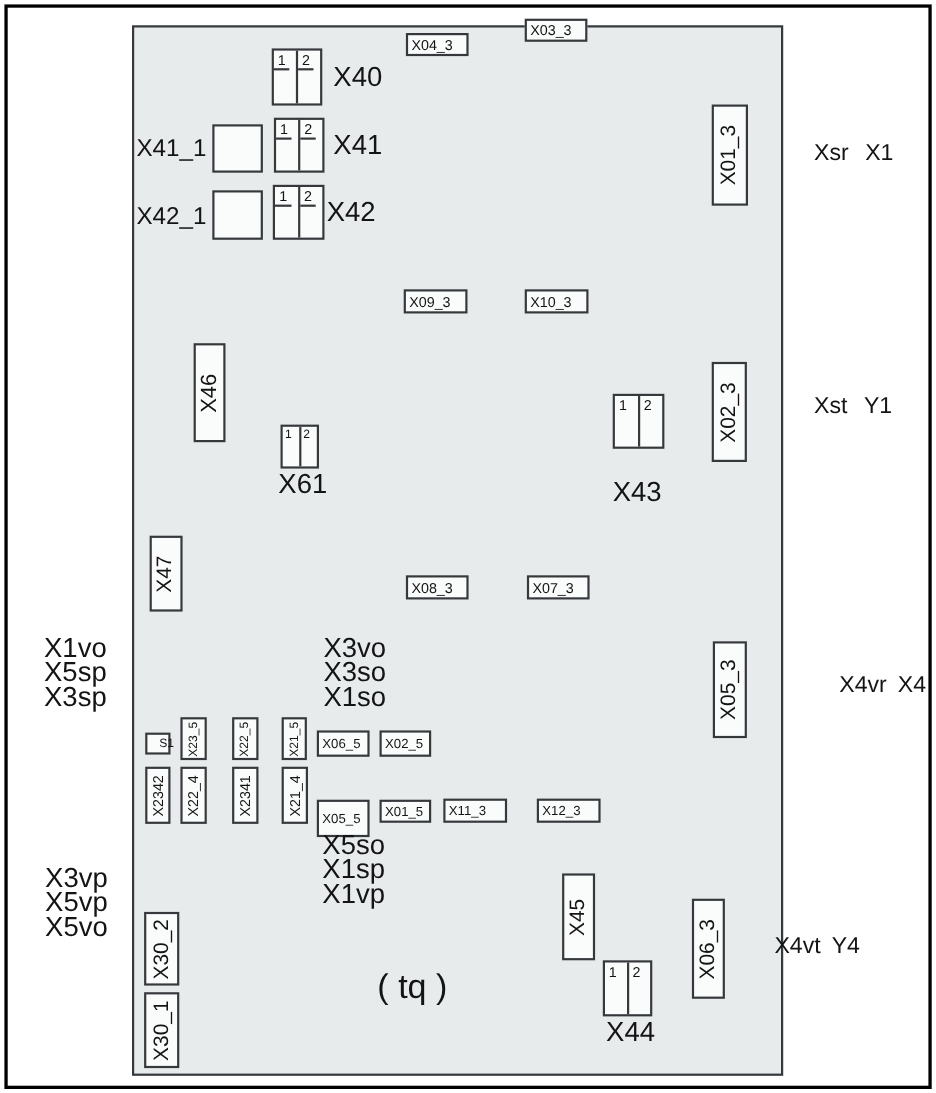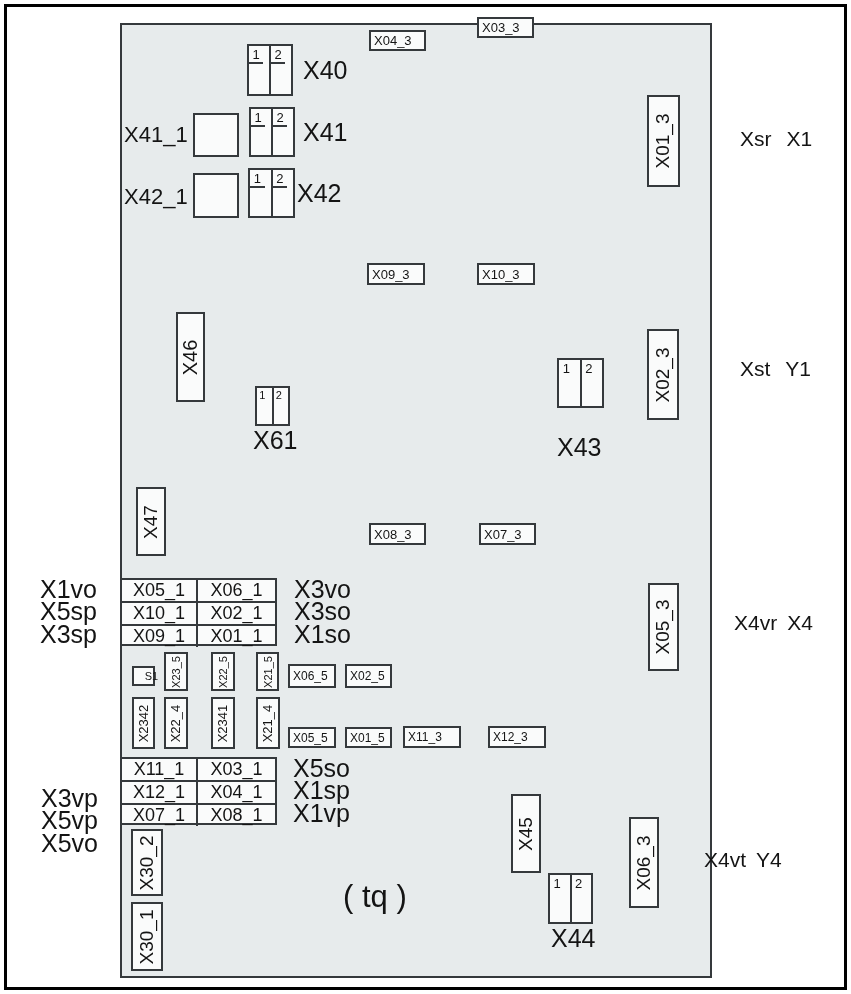--- a/index.html
+++ b/index.html
@@ -141,28 +141,20 @@
       <span class="vtext">X47</span>
     </div>
   <div class="sbox abs" style="left:369px;top:523px;width:57px;height:22px">X08_3</div>
   <div class="sbox abs" style="left:479px;top:523px;width:57px;height:22px">X07_3</div>
 
   <div class="lcol abs" style="left:40px;top:578px">
     <div>X1vo</div>
     <div>X5sp</div>
     <div>X3sp</div>
   </div>
-  <div class="ctable abs" style="left:120px;top:578px;width:157px;height:68px;grid-template-rows:1fr 1fr 1fr">
-    <div class="cell">X05_1</div>
-    <div class="cell rc">X06_1</div>
-    <div class="cell">X10_1</div>
-    <div class="cell rc">X02_1</div>
-    <div class="cell bc">X09_1</div>
-    <div class="cell rc bc">X01_1</div>
-  </div>
   <div class="lcol abs" style="left:294px;top:578px">
     <div>X3vo</div>
     <div>X3so</div>
     <div>X1so</div>
   </div>
 
   <div class="sbox center abs" style="left:132px;top:666px;width:23px;height:20px">S1</div>
   <div class="vbox f11 abs" style="left:164px;top:652px;width:24px;height:39px">
       <span class="vtext">X23_5</span>
     </div>
@@ -180,42 +172,34 @@
     </div>
   <div class="vbox f13 abs" style="left:164px;top:697px;width:24px;height:52px">
       <span class="vtext">X22_4</span>
     </div>
   <div class="vbox f13 abs" style="left:211px;top:697px;width:24px;height:52px">
       <span class="vtext">X2341</span>
     </div>
   <div class="vbox f13 abs" style="left:256px;top:697px;width:24px;height:52px">
       <span class="vtext">X21_4</span>
     </div>
-  <div class="sbox f12 abs" style="left:288px;top:727px;width:48px;height:21px">X05_5</div>
+  <div class="sbox f12 abs" style="left:288px;top:727px;width:48px;height:34px">X05_5</div>
   <div class="sbox f12 abs" style="left:345px;top:727px;width:47px;height:21px">X01_5</div>
   <div class="sbox f12 abs" style="left:403px;top:726px;width:58px;height:22px">X11_3</div>
   <div class="sbox f12 abs" style="left:488px;top:726px;width:58px;height:22px">X12_3</div>
 
   <div class="vbox abs" style="left:648px;top:583px;width:31px;height:88px">
       <span class="vtext">X05_3</span>
     </div>
 
   <div class="lcol abs" style="left:41px;top:787px">
     <div>X3vp</div>
     <div>X5vp</div>
     <div>X5vo</div>
   </div>
-  <div class="ctable abs" style="left:120px;top:757px;width:157px;height:68px;grid-template-rows:1fr 1fr 1fr">
-    <div class="cell">X11_1</div>
-    <div class="cell rc">X03_1</div>
-    <div class="cell">X12_1</div>
-    <div class="cell rc">X04_1</div>
-    <div class="cell bc">X07_1</div>
-    <div class="cell rc bc">X08_1</div>
-  </div>
   <div class="lcol abs" style="left:293px;top:757px">
     <div>X5so</div>
     <div>X1sp</div>
     <div>X1vp</div>
   </div>
 
   <div class="vbox abs" style="left:131px;top:829px;width:32px;height:67px">
       <span class="vtext">X30_2</span>
     </div>
   <div class="vbox abs" style="left:131px;top:902px;width:32px;height:69px">
@@ -241,21 +225,21 @@
     </div>
 
   <div class="rlabel abs" style="left:740px;top:127px">
     <span>Xsr</span>
     <span>X1</span>
   </div>
   <div class="rlabel abs" style="left:740px;top:357px">
     <span>Xst</span>
     <span>Y1</span>
   </div>
-  <div class="rlabel abs" style="left:734px;top:611px;gap:10px">
+  <div class="rlabel abs" style="left:763px;top:611px;gap:10px">
     <span>X4vr</span>
     <span>X4</span>
   </div>
   <div class="rlabel abs" style="left:704px;top:848px;gap:10px">
     <span>X4vt</span>
     <span>Y4</span>
   </div>
 </div>
 
 </body></html>

